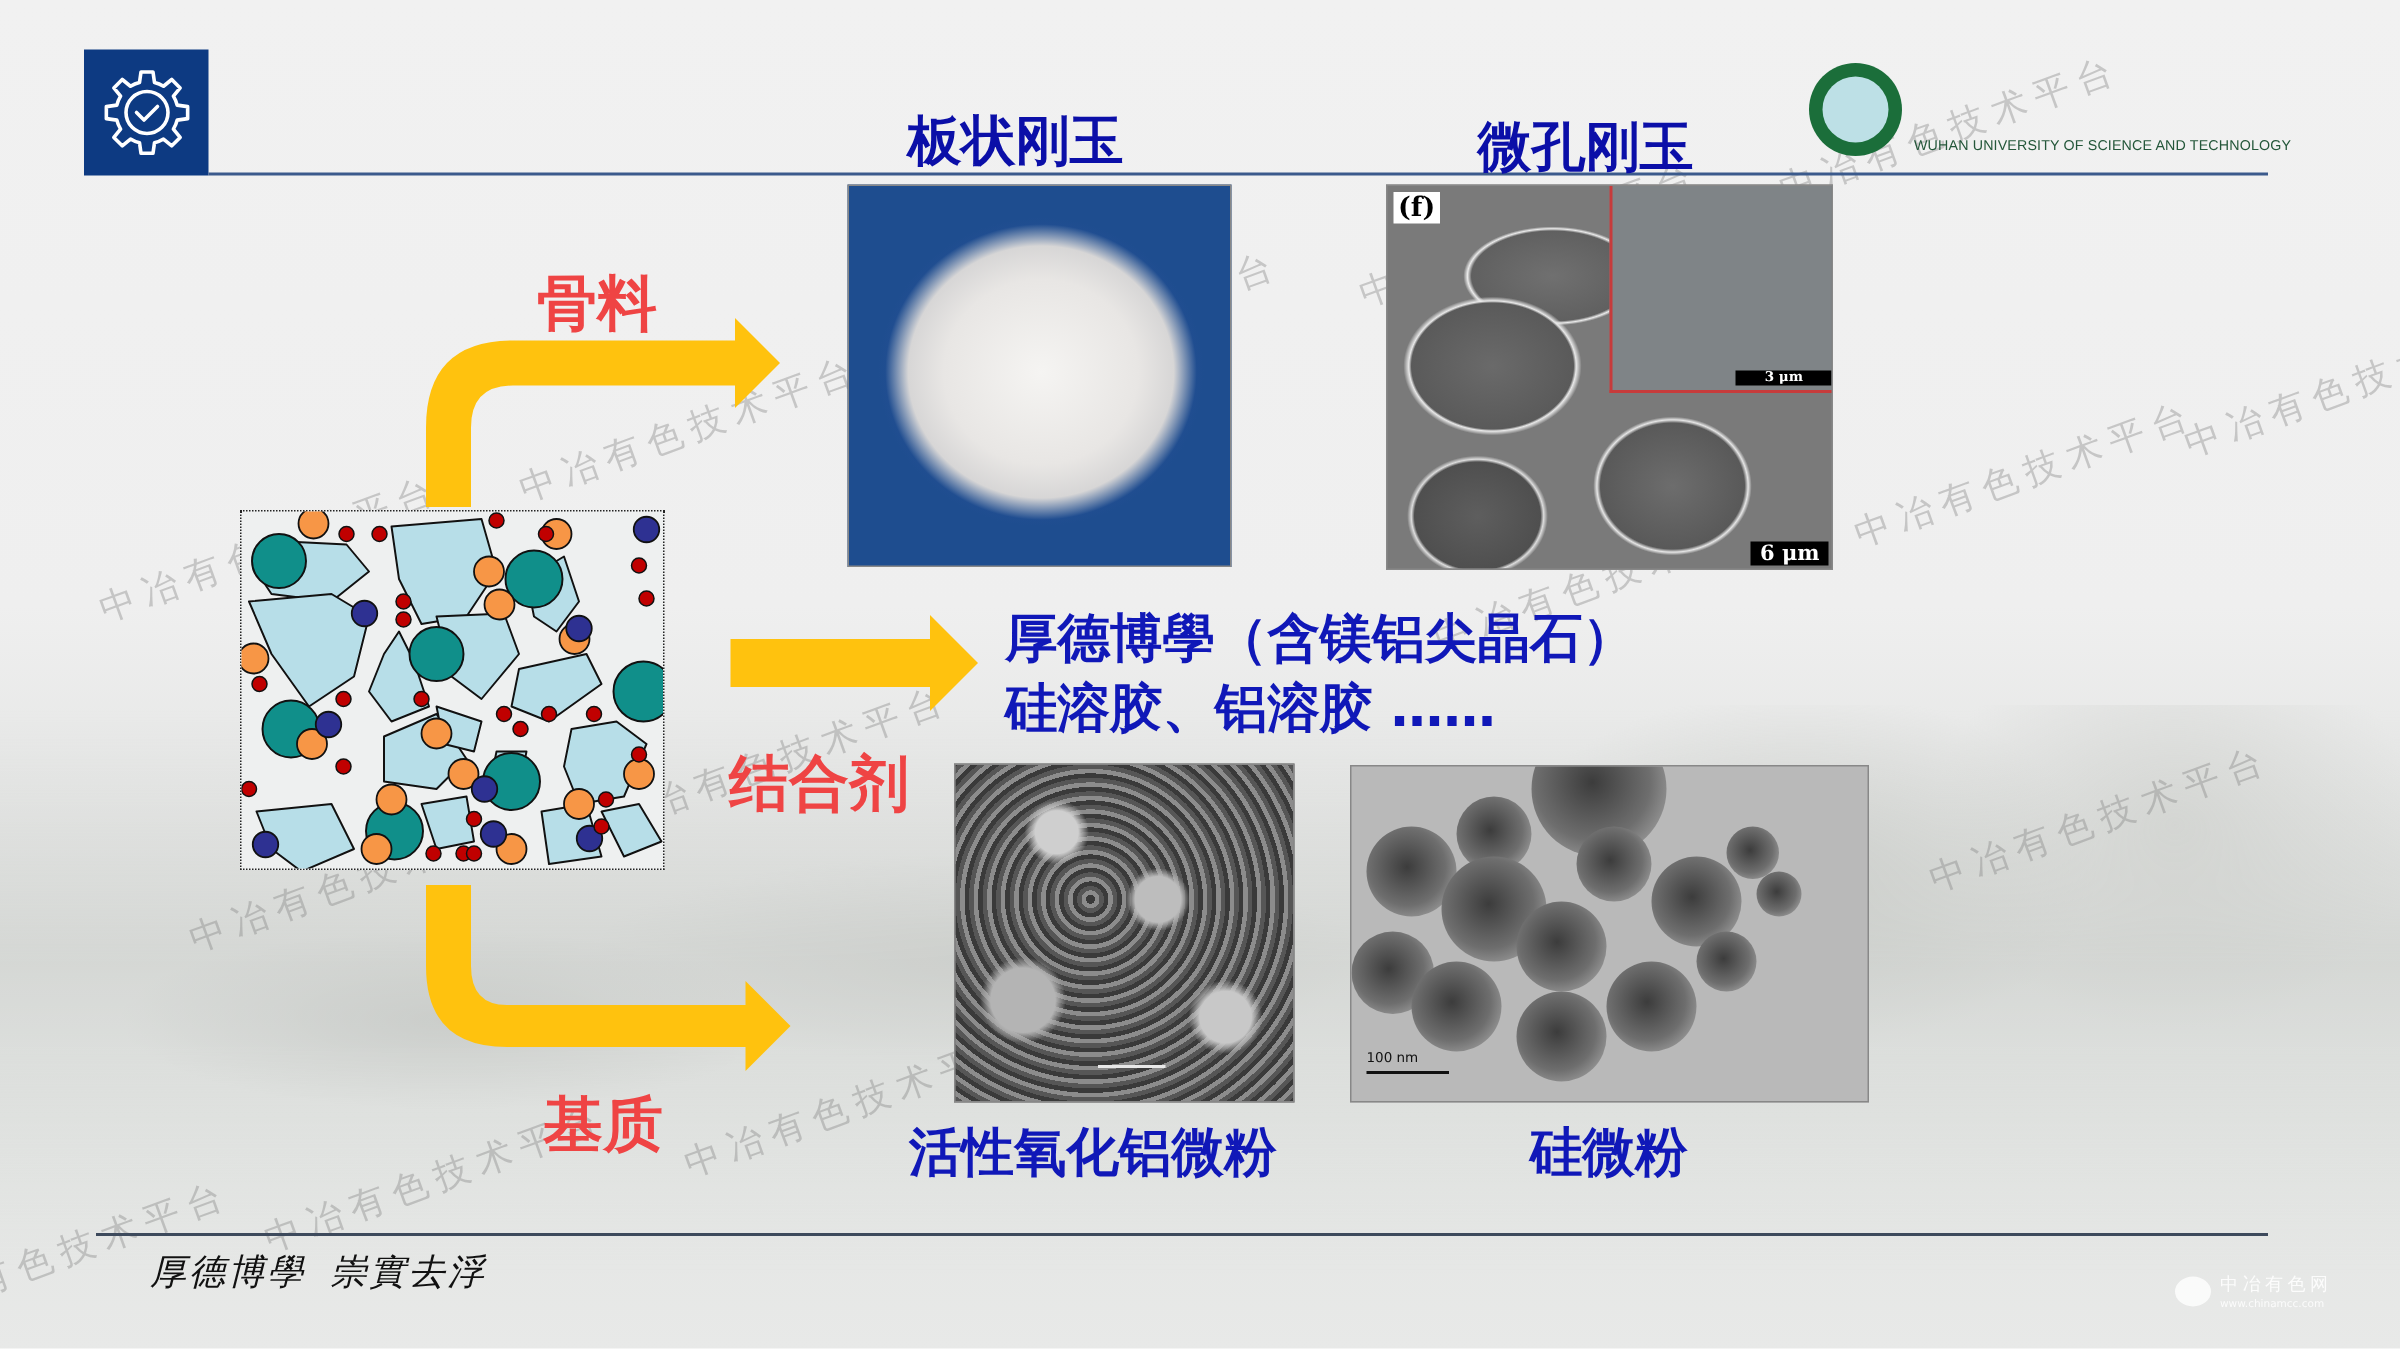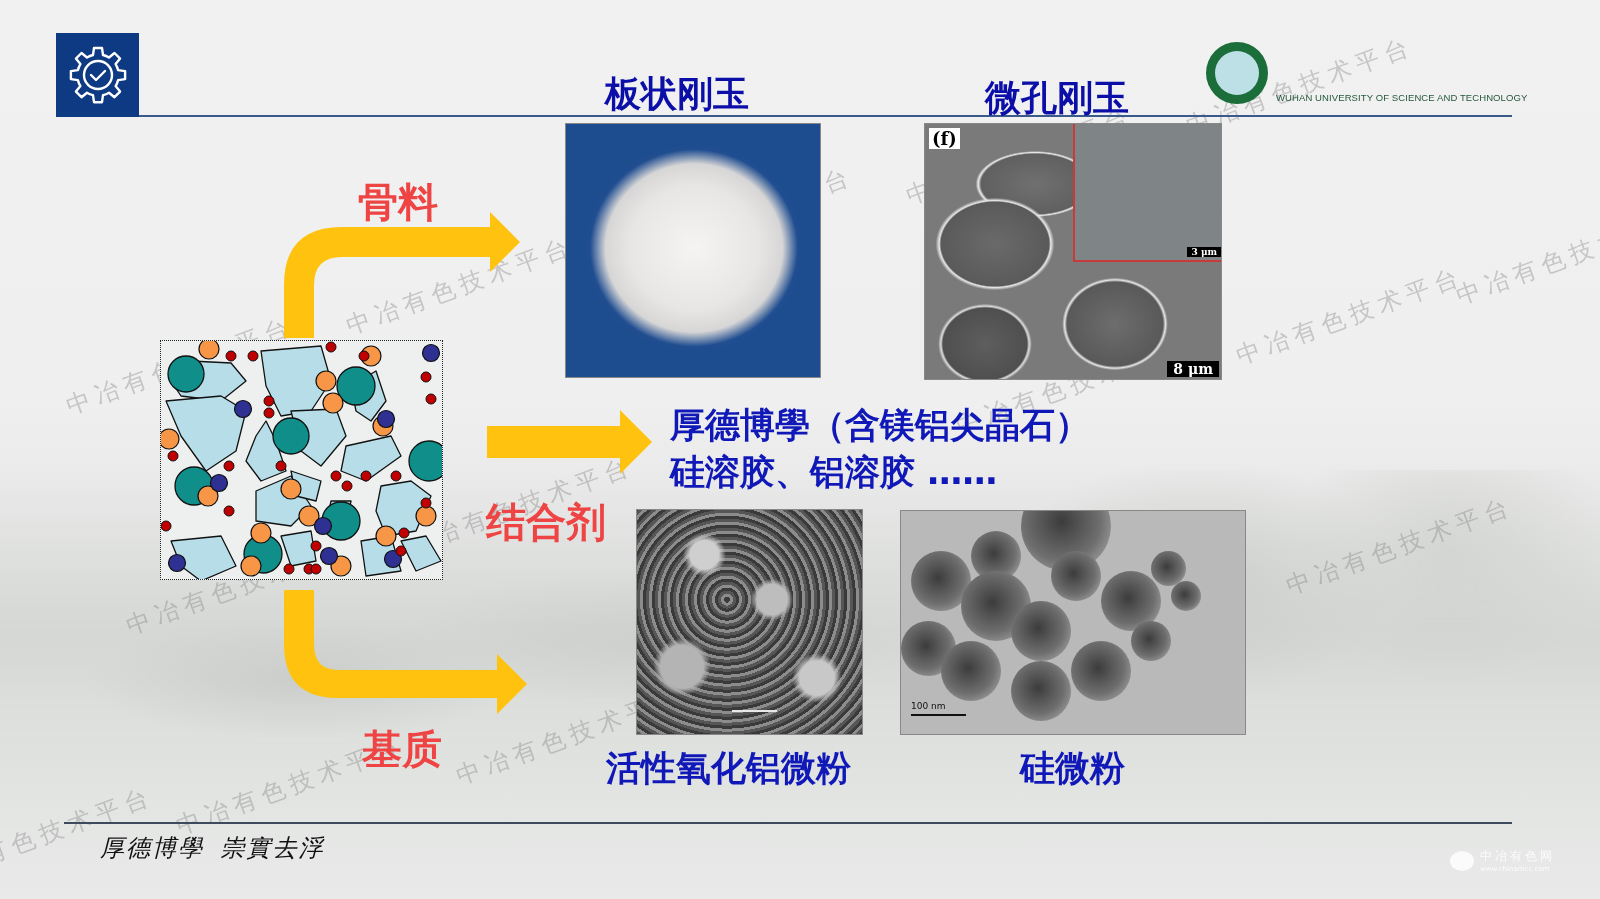--- a/index.html
+++ b/index.html
@@ -89,24 +89,24 @@
   </div>
   <div class="abs uni-en">WUHAN UNIVERSITY OF SCIENCE AND TECHNOLOGY</div>
 </div>
 
 <div class="abs title-blue" style="left:605px;top:70px;">板状刚玉</div>
 <div class="abs title-blue" style="left:985px;top:74px;">微孔刚玉</div>
 
 <div class="abs photo tabular"></div>
 <div class="abs photo sem-bubble">
   <div class="abs sem-inset">
-    <div class="abs scale" style="right:2px;bottom:3px;font-size:9px;padding:0 4px;">3 μm</div>
+    <div class="abs scale" style="right:2px;bottom:3px;font-size:9px;padding:0 19px;">3 μm</div>
   </div>
   <div class="abs sem-label">(f)</div>
-  <div class="abs scale" style="right:2px;bottom:2px;font-size:14px;padding:0 6px;">8 μm</div>
+  <div class="abs scale" style="right:2px;bottom:2px;font-size:14px;padding:0 6px;">6 μm</div>
 </div>
 
 <svg class="abs" style="left:0;top:0;" width="1600" height="899">
   <g fill="#ffc20e">
 
     <path d="M284 338 V285 Q284 227 342 227 H490 V212 L520 242 L490 272 V257 H342 Q314 257 314 285 V338 Z"></path>
 
     <path d="M487 426 H620 V410 L652 442 L620 474 V458 H487 Z"></path>
 
     <path d="M284 596 V650 Q284 704 338 704 H497 V720 L527 690 L497 660 V676 H338 Q314 676 314 650 V596 Z" transform="translate(0,-6)"></path>

